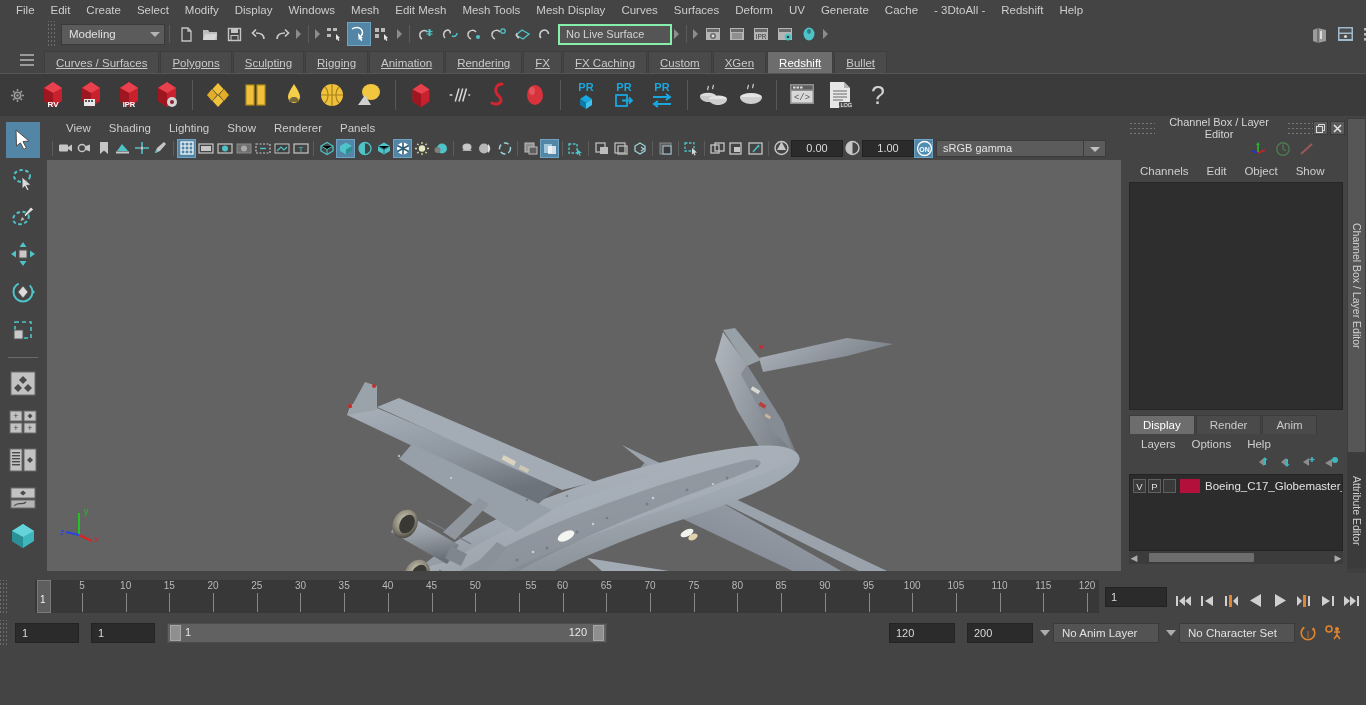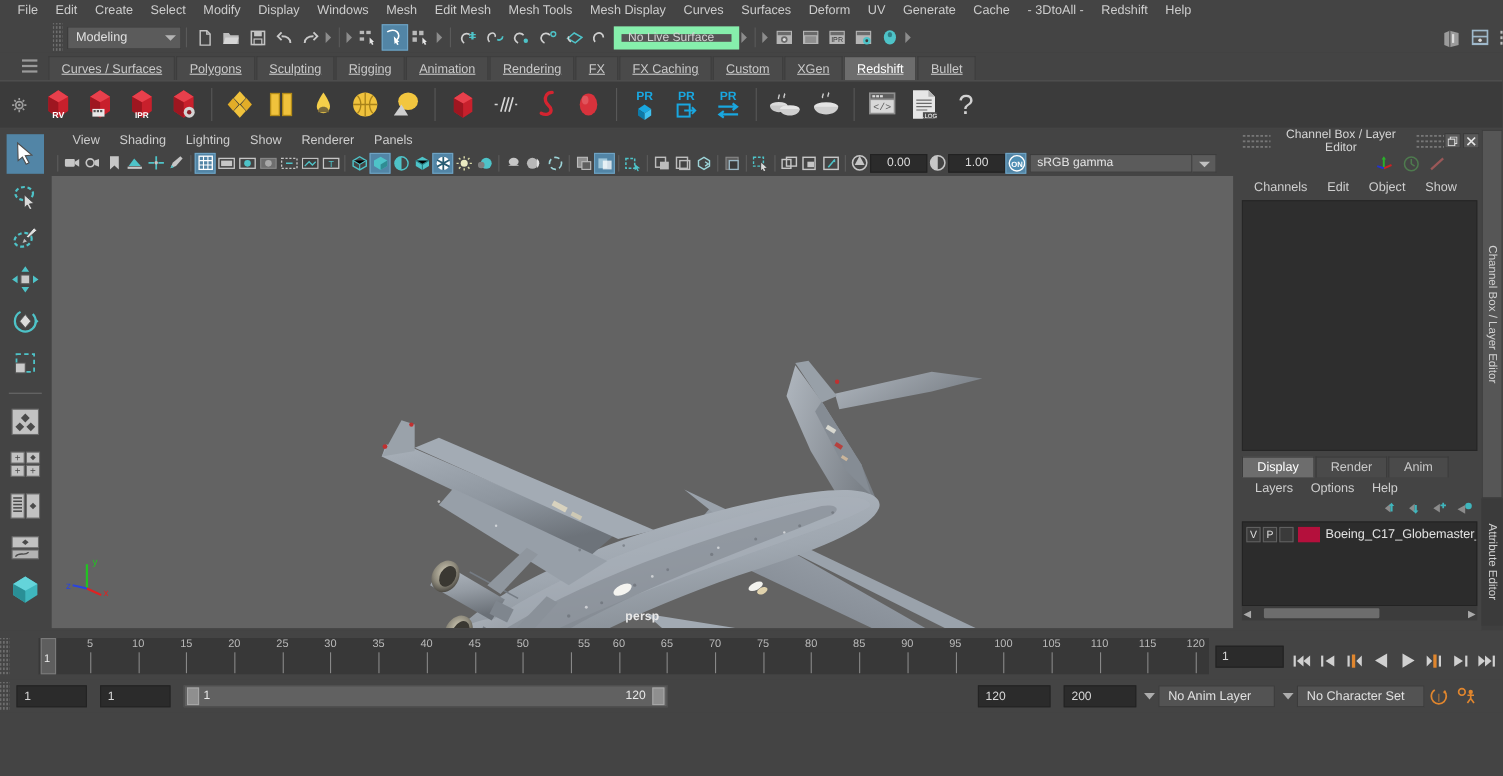--- a/index.html
+++ b/index.html
@@ -32,21 +32,21 @@
   .sl-arrow::after { content:""; position:absolute; left:2px; top:6px;
     border-left: 5px solid #8c8c8c; border-top: 5px solid transparent; border-bottom: 5px solid transparent; }
   .menuselect {
     width: 104px; height: 21px; background: #5b5b5b; border: 1px solid #3a3a3a;
     display: flex; align-items: center; padding-left: 7px; font-size: 11.5px; color: #e0e0e0;
     position: relative; margin-left: 4px; flex: none;
   }
   .menuselect .caret { position: absolute; right: 4px; top: 7px;
     border-top: 5px solid #b4b4b4; border-left: 5px solid transparent; border-right: 5px solid transparent; }
   .livesurface {
-    width: 114px; height: 21px; background: #555555; border: 7px solid #86efac;
+    width: 114px; height: 21px; background: #555555; border: 2px solid #86efac;
     display:flex; align-items:center; padding-left:6px; font-size:11px; color:#d2d2d2; flex:none;
   }
   .ibtn { width: 24px; height: 24px; flex: none; display: flex; align-items: center; justify-content: center; border: 1px solid transparent; }
   .ibtn.on { background: #5285a6; border-color: #6fa3c4; }
   .ibtn svg { display: block; }
   .sl-right { margin-left: auto; display: flex; align-items: center; padding-right: 4px; }
   .sl-right .ibtn { width: 26px; height: 26px; }
 
   
   .shelf-tabs {
@@ -1149,21 +1149,20 @@
         <svg width="50" height="50" viewBox="0 0 50 50">
           <line x1="20" y1="36" x2="20" y2="14" stroke="#22c322" stroke-width="2"></line>
           <text x="25" y="15" font-size="9" fill="#22c322" font-family="Liberation Sans">y</text>
           <line x1="20" y1="36" x2="33" y2="42" stroke="#e02222" stroke-width="2"></line>
           <text x="35" y="43" font-size="9" fill="#e02222" font-family="Liberation Sans">x</text>
           <line x1="20" y1="36" x2="7" y2="33" stroke="#2a44e0" stroke-width="2"></line>
           <text x="1" y="36" font-size="9" fill="#2a44e0" font-family="Liberation Sans">z</text>
         </svg>
       </div>
 
-      <div class="vp-label">persp</div>
     </div>
   </div>
 
   <div class="rpanel">
     <div class="rp-title">
       <div class="dots"></div>
       <div class="t">Channel Box / Layer Editor</div>
       <div class="dots"></div>
       <div class="rp-wbtn">
         <svg width="9" height="9">

